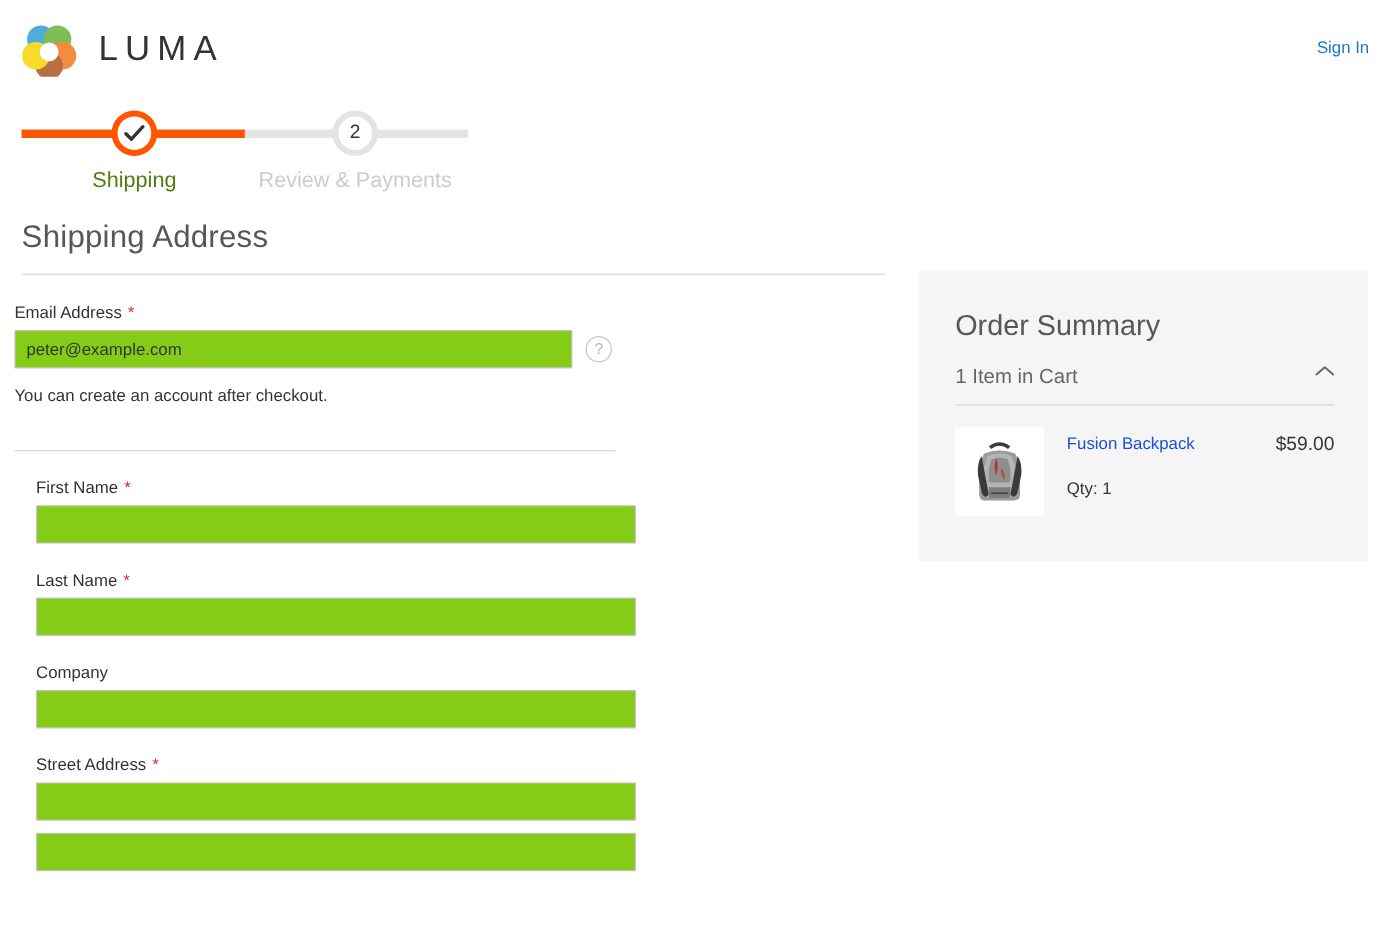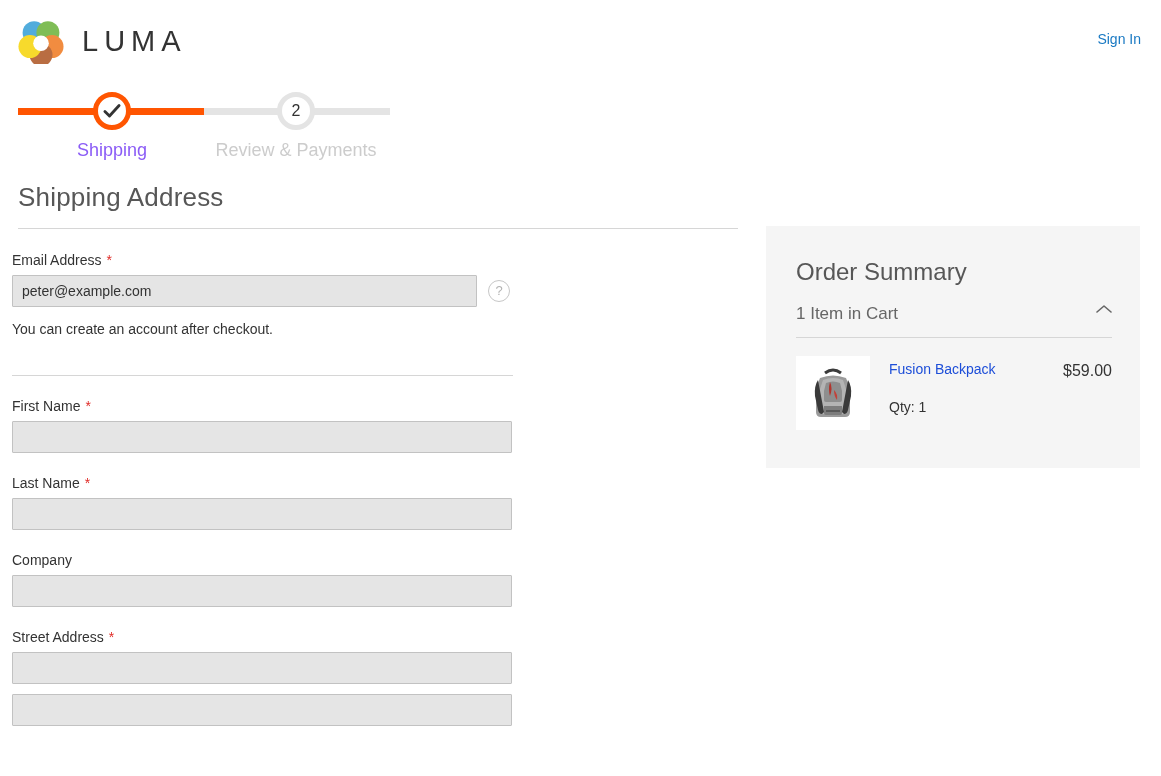--- a/index.html
+++ b/index.html
@@ -99,21 +99,21 @@
     color: #333333;
   }
   .check-glyph {
     width: 20px; height: 20px;
     display: block;
   }
   .step-label {
     margin-top: 10px;
     font-size: 18px;
     font-weight: 300;
-    color: #8b5cf6;
+    color: #4d7c0f;
   }
   .step-label.muted { color: #cccccc; }
 
   
   .page-title {
     position: absolute;
     left: 18px; top: 182px;
     font-size: 26px;
     font-weight: 300;
     color: #575757;
@@ -142,21 +142,21 @@
   .req-star {
     color: #e02b27;
     font-size: 14px;
     margin-left: 5px;
   }
   .text-input {
     display: block;
     width: 500px;
     height: 32px;
     border: 1px solid #c2c2c2;
-    background: #e5e5e5;
+    background: #84cc16;
     font-family: "Liberation Sans", sans-serif;
     font-size: 14px;
     color: #333333;
     padding: 0 9px;
     border-radius: 1px;
     outline: none;
   }
   .text-input.email { width: 465px; }
   .email-row {
     display: flex;
@@ -178,21 +178,21 @@
     margin-top: 14px;
     font-size: 14px;
     color: #333333;
   }
   .form-rule {
     width: 501px;
     height: 1px;
     background: #d6d6d6;
     margin: 38px 0 0 0;
   }
-  .field-block { margin-top: 22px; }
+  .field-block { margin-top: 22px; margin-left: 18px; }
 
   
   .summary {
     position: absolute;
     left: 766px; top: 226px;
     width: 374px;
     height: 242px;
     background: #f5f5f5;
     padding: 22px 28px 0 30px;
   }

